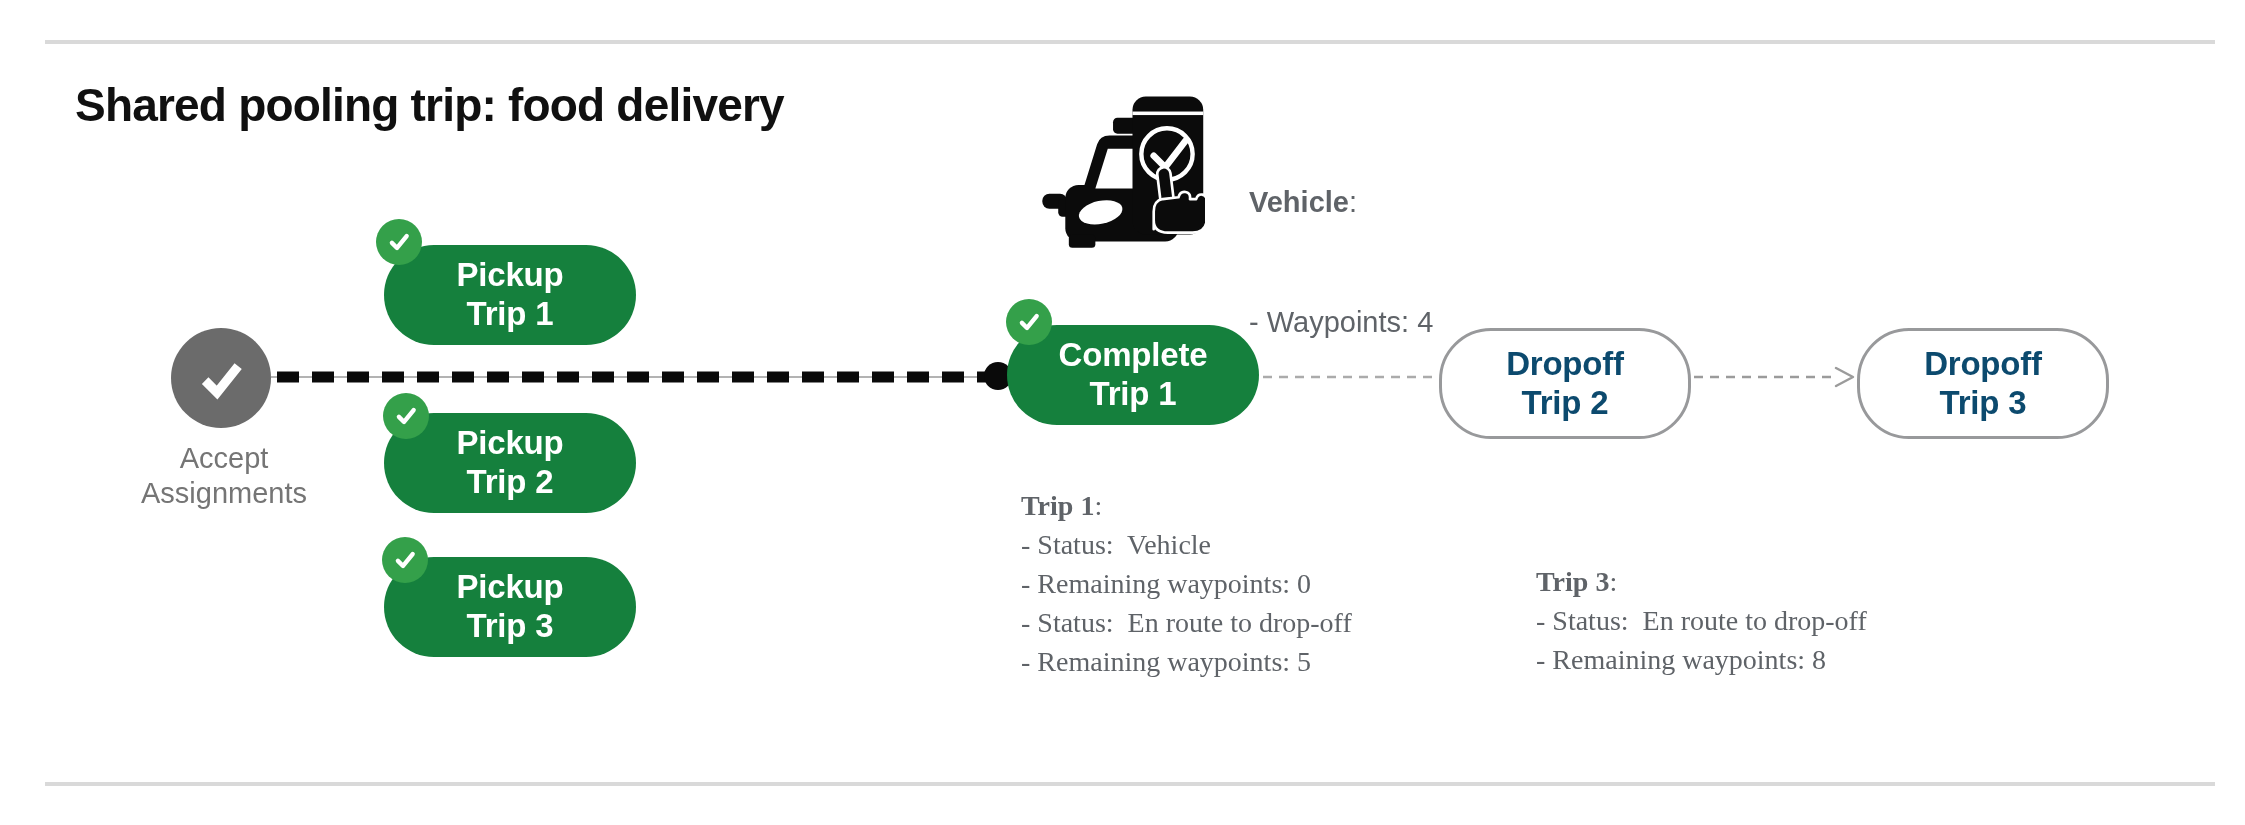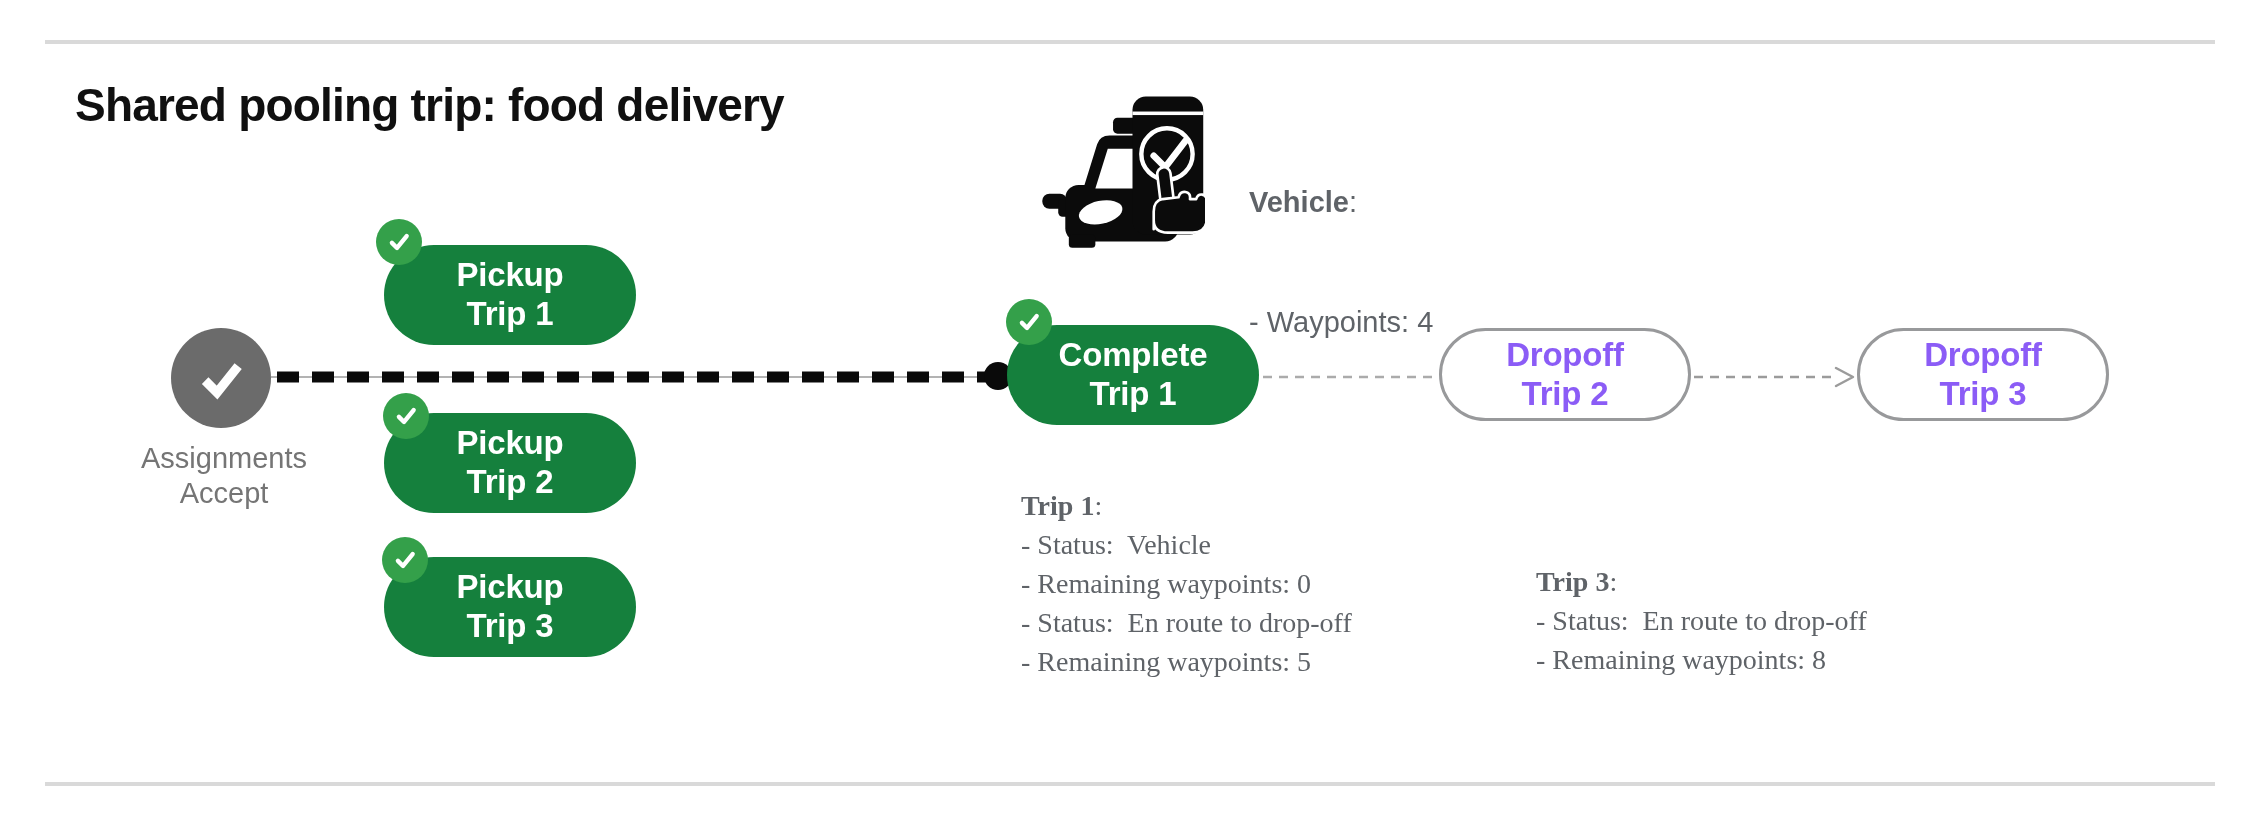--- a/index.html
+++ b/index.html
@@ -15,21 +15,21 @@
     position:absolute;left:66px;top:78px;font-size:46px;font-weight:700;color:#101010;
     letter-spacing:-0.8px;white-space:nowrap;
   }
   .conn-svg{position:absolute;left:0;top:0;width:2245px;height:825px;z-index:0;}
   .pill{
     position:absolute;width:252px;height:100px;border-radius:52px;z-index:1;
     display:flex;flex-direction:column;align-items:center;justify-content:center;
     font-size:33px;font-weight:700;line-height:1.17;text-align:center;letter-spacing:-0.2px;
   }
   .pill.orange{background:#15803d;color:#ffffff;}
-  .pill.ghost{background:#ffffff;border:3px solid #98999B;color:#8b5cf6;box-sizing:border-box;height:93px;}
+  .pill.ghost{background:#ffffff;border:3px solid #98999B;color:#0c4a6e;box-sizing:border-box;height:111px;}
   .badge{
     position:absolute;width:46px;height:46px;border-radius:50%;background:#34A04A;z-index:2;
     display:flex;align-items:center;justify-content:center;
   }
   .badge svg{width:34px;height:34px;display:block;}
   .start-node{
     position:absolute;left:162px;top:328px;width:100px;height:100px;border-radius:50%;
     background:#6B6B6B;z-index:1;display:flex;align-items:center;justify-content:center;
   }
   .start-node svg{width:66px;height:66px;display:block;}
@@ -64,22 +64,22 @@
     <line x1="1685" y1="377" x2="1828" y2="377" stroke="#9B9B9B" stroke-width="2.5" stroke-dasharray="9 7"></line>
     <path d="M1827 368 L1844 377 L1827 386" fill="none" stroke="#9B9B9B" stroke-width="2.5" stroke-linecap="round" stroke-linejoin="round"></path>
   </svg>
 
   <div class="start-node">
     <svg viewBox="0 0 100 100">
       <path d="M26 54 L44 72 L76 32" fill="none" stroke="#ffffff" stroke-width="14" stroke-linecap="butt" stroke-linejoin="miter"></path>
     </svg>
   </div>
   <div class="start-label">
+    <div>Accept</div>
     <div>Assignments</div>
-    <div>Accept</div>
   </div>
 
   <div class="pill orange" style="left:375px;top:245px;">
     <span>Pickup</span>
     <span>Trip 1</span>
   </div>
   <div class="pill orange" style="left:375px;top:413px;">
     <span>Pickup</span>
     <span>Trip 2</span>
   </div>

